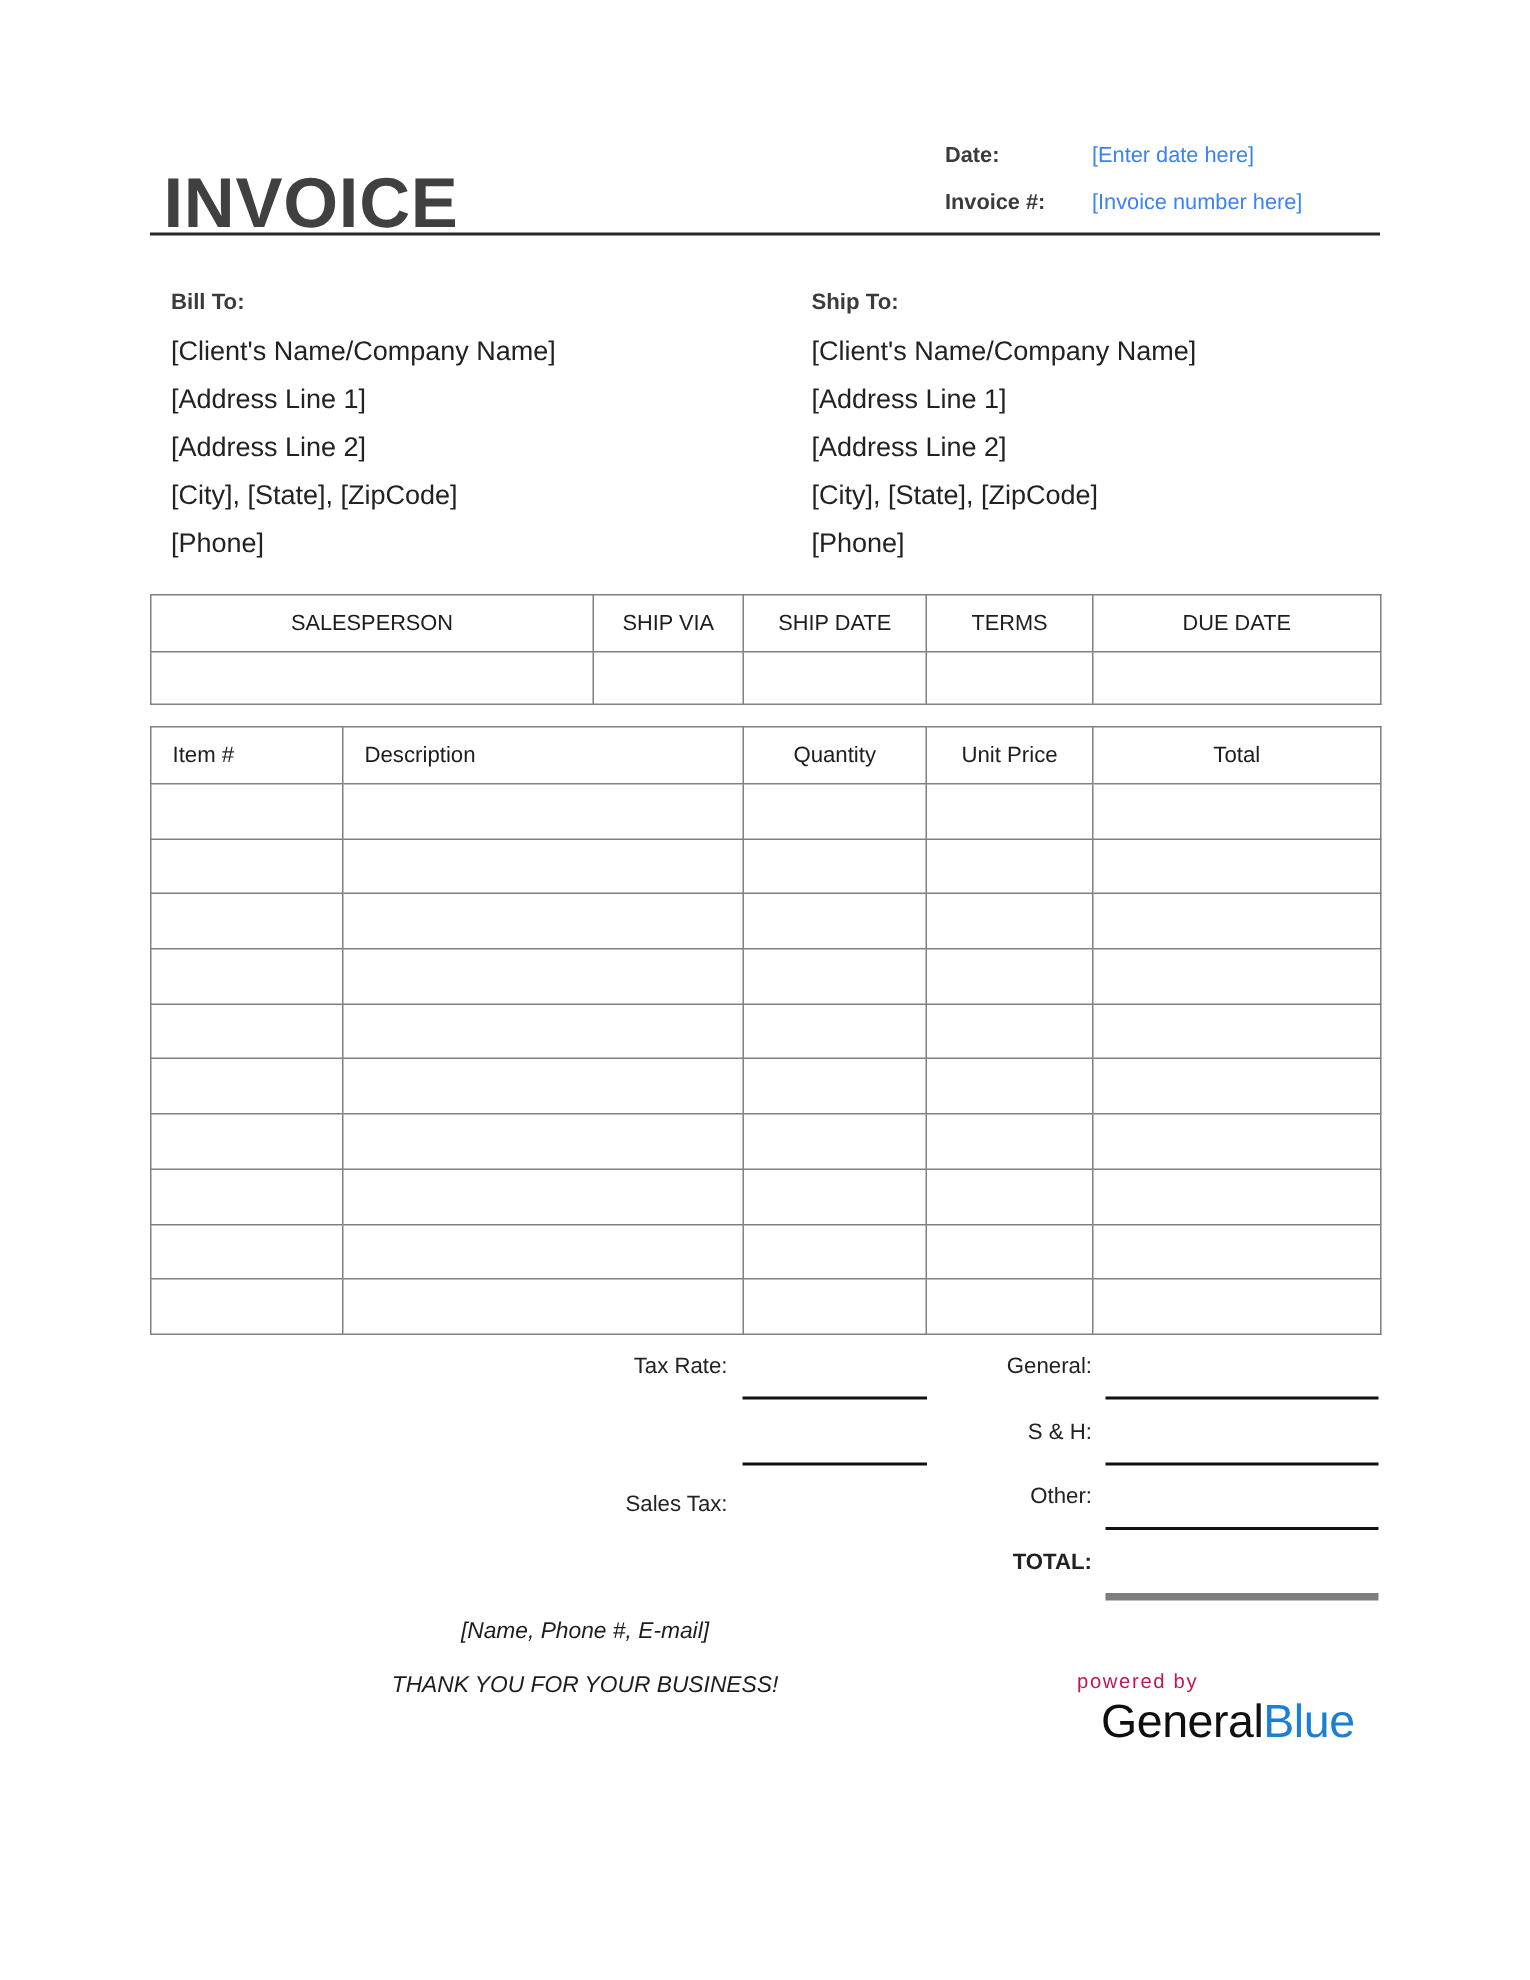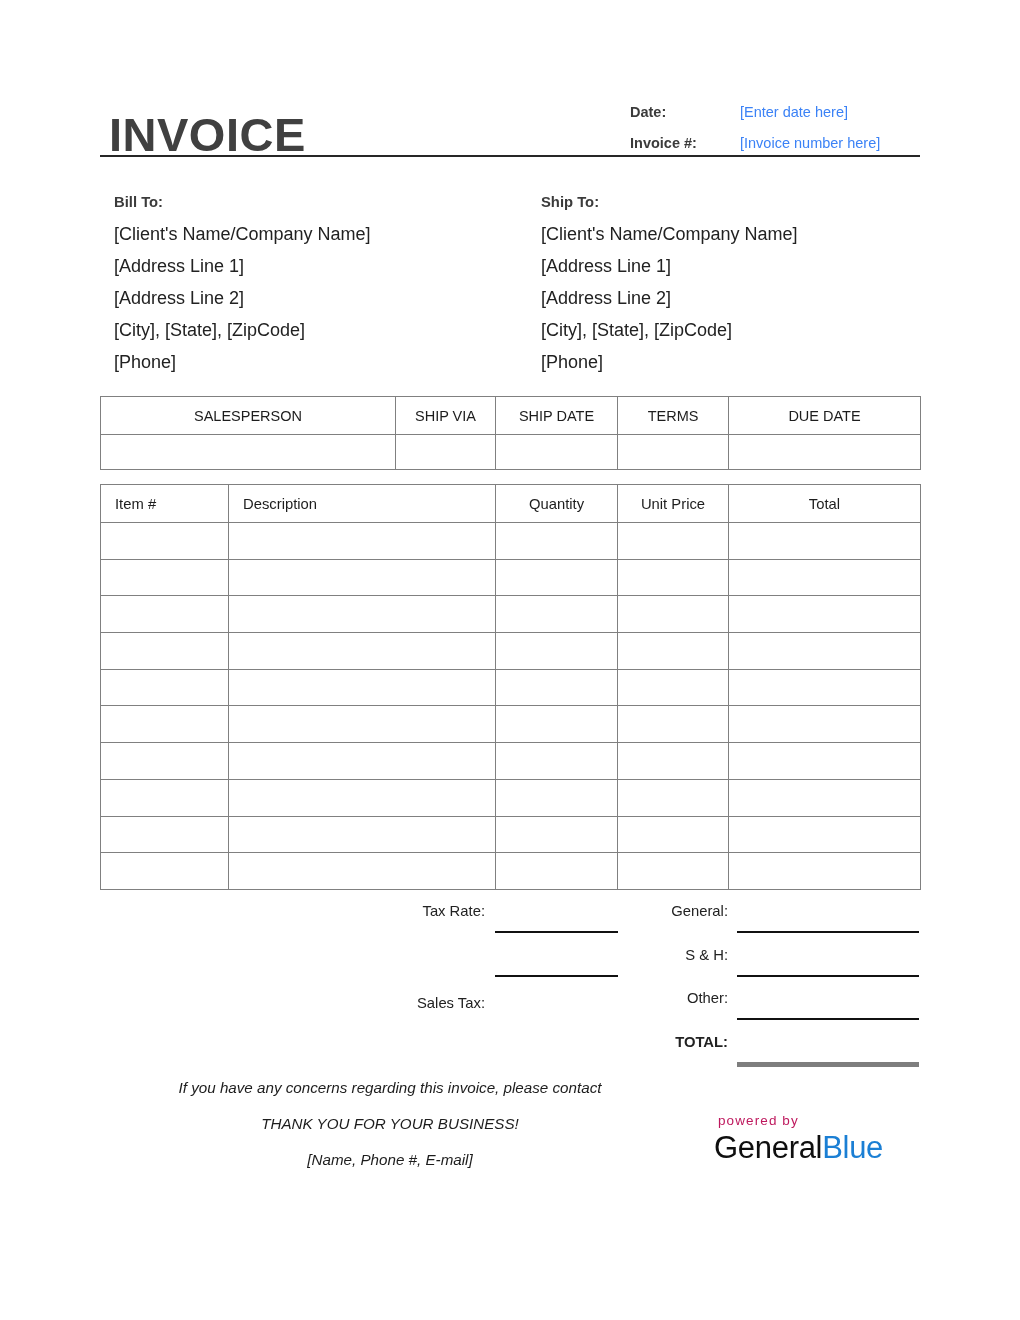--- a/index.html
+++ b/index.html
@@ -41,23 +41,22 @@
     line-height: 54px;
   }
   .meta {
     position: absolute;
     right: 0px;
     top: 4px;
     width: 290px;
   }
   .meta-row {
     display: flex;
-    align-items: center;
+    align-items: flex-start;
     height: 31px;
-    gap: 12px;
   }
   .meta-label {
     width: 98px;
     font-size: 14.5px;
     font-weight: bold;
     color: #3b3b3b;
   }
   .meta-value {
     font-size: 14.5px;
     color: #3b82f6;
@@ -203,21 +202,21 @@
     color: #be185d;
     letter-spacing: 1.1px;
     line-height: 18px;
     padding-left: 4px;
   }
   .logo-name {
     font-size: 31px;
     line-height: 36px;
     letter-spacing: -0.3px;
   }
-  .logo-general { color: #0f0f0f; }
+  .logo-general { color: #0f0f0f; margin-left: 20px; }
   .logo-blue { color: #1b7fd4; }
 </style>
 </head>
 <body>
 
 <div class="page">
 
   <div class="header">
     <div class="invoice-title">INVOICE</div>
 
@@ -387,23 +386,22 @@
     <div class="tot-line line-sh"></div>
 
     <div class="tot-label lbl-other">Other:</div>
     <div class="tot-line line-other"></div>
 
     <div class="tot-label bold lbl-total">TOTAL:</div>
     <div class="tot-line thick line-total"></div>
   </div>
 
   <div class="footer-note">
-    <div>If you have any concerns regarding this invoice, please contact</div>
+    <div>[Name, Phone #, E-mail]</div>
     <div>THANK YOU FOR YOUR BUSINESS!</div>
-    <div>[Name, Phone #, E-mail]</div>
   </div>
 
   <div class="logo">
     <div class="logo-powered">powered by</div>
     <div class="logo-name">
       <span class="logo-general">General</span><span class="logo-blue">Blue</span>
     </div>
   </div>
 
 </div>

